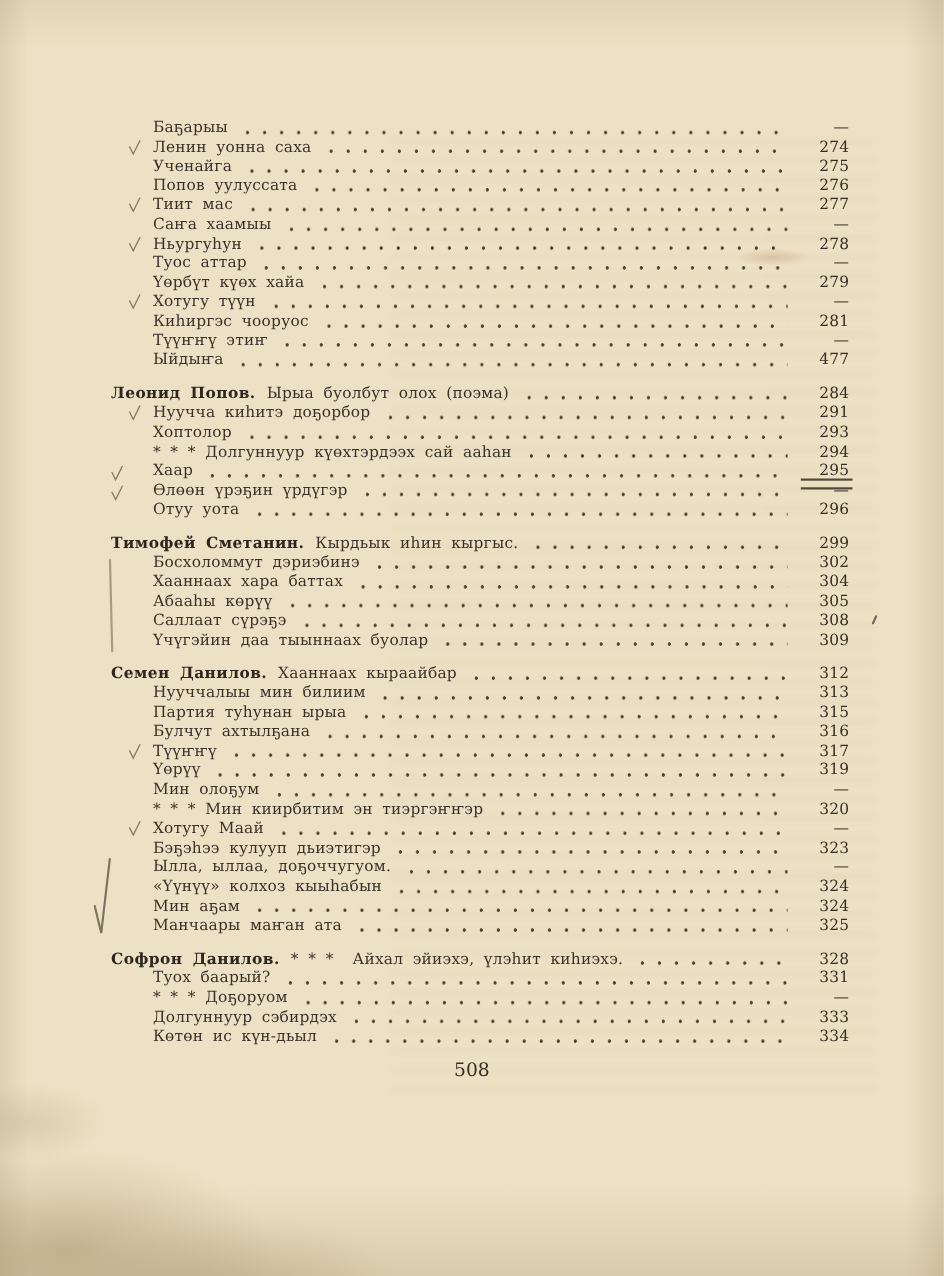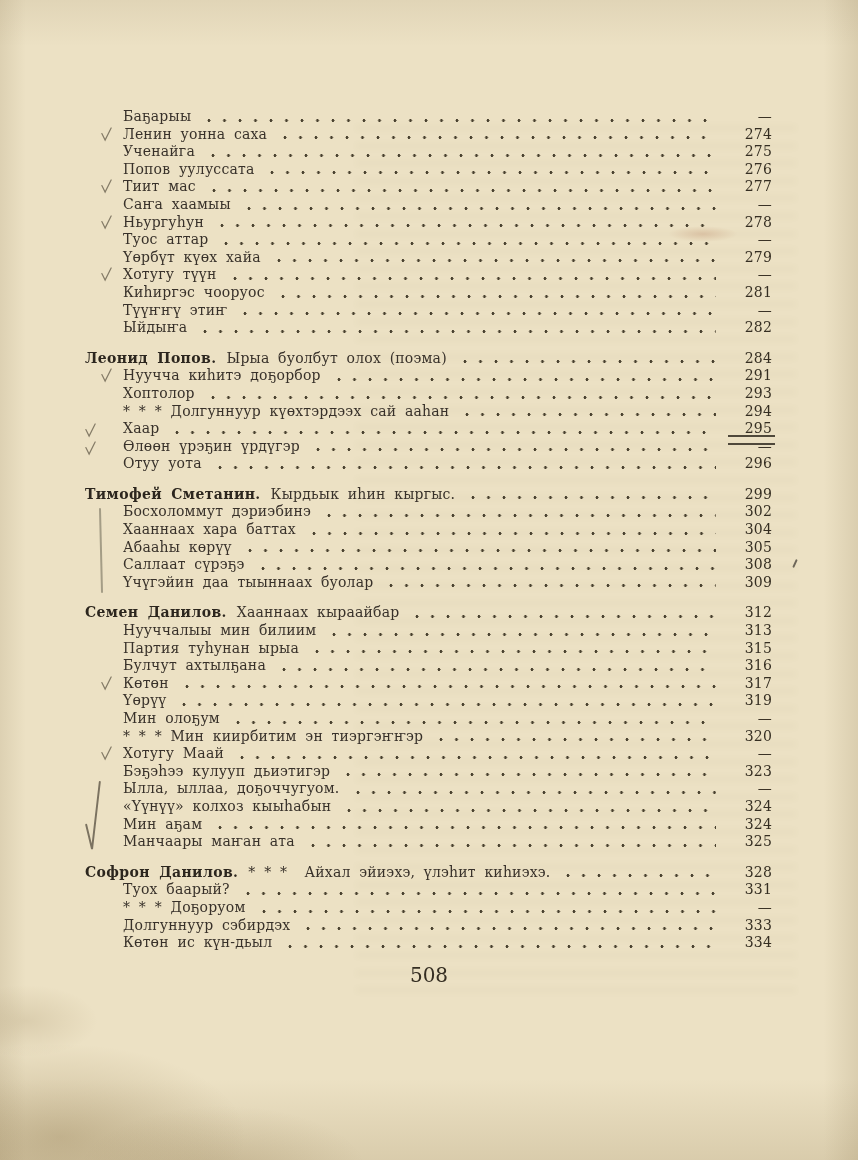--- a/index.html
+++ b/index.html
@@ -35,21 +35,21 @@
   .toc{
     position:relative;
     padding:108px 86px 0 85px;
     font-size:14px; line-height:17.6px;
     color:#38312a;
     word-spacing:4px;
     letter-spacing:.2px;
   }
   .toc-section{position:relative;}
   .toc-section + .toc-section{margin-top:13px;}
-  .row{display:flex; align-items:center; position:relative;}
+  .row{display:flex; align-items:center; position:relative;margin-left:16px;}
   .item-row{padding-left:38px;}
   .row .title{white-space:pre; flex:0 0 auto;}
   .header-row .author{
     font-weight:bold; margin-right:10px; color:#2c261e;
     letter-spacing:.4px;
   }
   .leader{
     flex:1 1 auto; align-self:flex-end; height:5px;
     margin:0 10px 3px 16px;
     background-image:radial-gradient(circle at 2px 2.5px, #49412f 1.25px, transparent 1.7px);
@@ -66,21 +66,21 @@
   }
   .pencil-check{position:absolute; left:15px; top:1px; color:#847b67;}
   .pencil-check.far{left:-1px; top:3px;}
   .pencil-vline{
     position:absolute; left:15px; top:22px; width:2px; height:85px;
     background:#98907b; transform:rotate(-1.4deg); border-radius:2px; opacity:.85;
   }
   .pencil-bigcheck{position:absolute; left:-2px; bottom:-6px; color:#7b7260;}
   .folio{
     position:relative; text-align:center; margin-top:11px;
-    font-size:20px; color:#352e22; word-spacing:0;
+    font-size:17px; color:#352e22; word-spacing:0;
   }
 </style>
 </head>
 <body>
 
 <div class="paper">
   <div class="ghost"></div>
   <div class="speck"></div>
   <main class="toc" id="toc">
       <section class="toc-section">
@@ -153,21 +153,21 @@
     <span class="num">281</span>
   </div>
         <div class="row item-row">
     <span class="title">Түүҥҥү этиҥ</span>
     <span class="leader"></span>
     <span class="num">—</span>
   </div>
         <div class="row item-row">
     <span class="title">Ыйдыҥа</span>
     <span class="leader"></span>
-    <span class="num">282</span>
+    <span class="num">477</span>
   </div>
       </section>
       <section class="toc-section">
     <div class="row header-row">
       <span class="author">Леонид Попов.</span>
       <span class="title">Ырыа буолбут олох (поэма)</span>
       <span class="leader"></span>
       <span class="num">284</span>
     </div>
   <div class="row item-row">
@@ -260,21 +260,21 @@
     <span class="title">Партия туһунан ырыа</span>
     <span class="leader"></span>
     <span class="num">315</span>
   </div>
         <div class="row item-row">
     <span class="title">Булчут ахтылҕана</span>
     <span class="leader"></span>
     <span class="num">316</span>
   </div>
         <div class="row item-row">
-    <span class="title">Көтөн</span>
+    <span class="title">Түүҥҥү</span>
     <span class="leader"></span>
     <span class="num">317</span>
   <span class="pencil-check"><svg viewBox="0 0 14 16" width="13" height="15" aria-hidden="true">
               <path d="M2 7 L5.5 14 L12 1" fill="none" stroke="currentColor" stroke-width="1.3" stroke-linecap="round"></path>
             </svg></span>
         </div>
         <div class="row item-row">
     <span class="title">Үөрүү</span>
     <span class="leader"></span>
     <span class="num">319</span>

